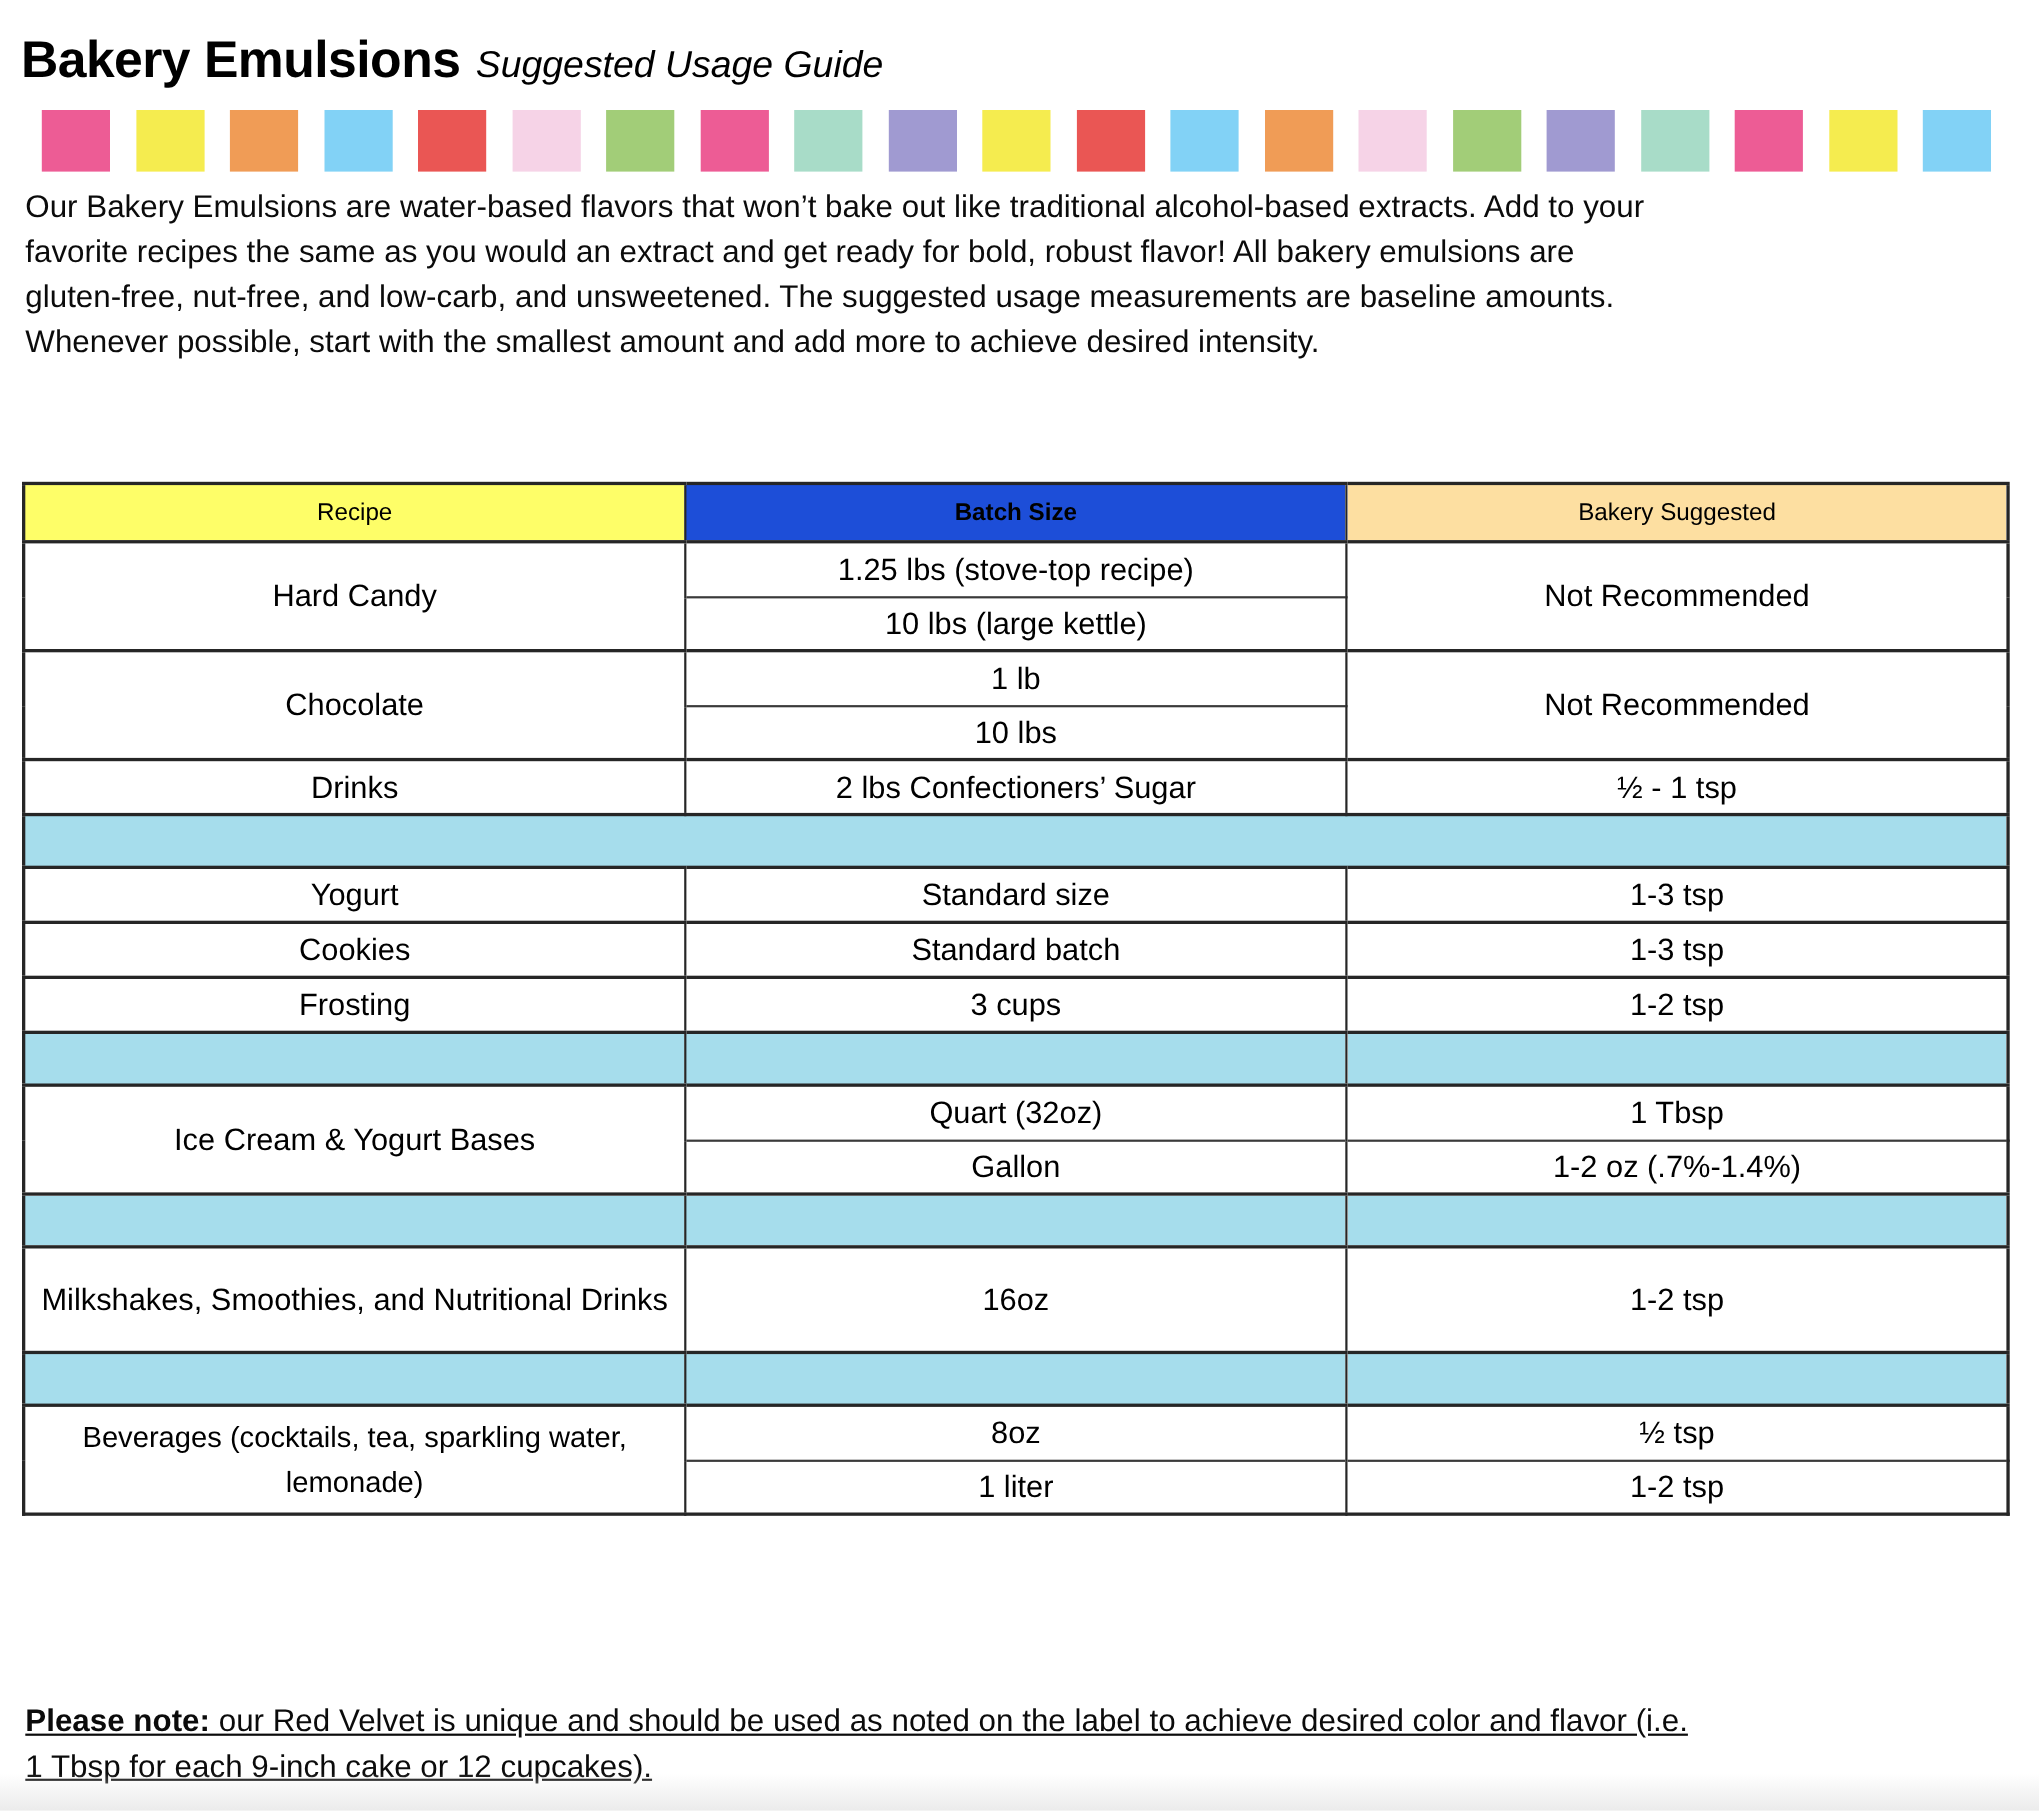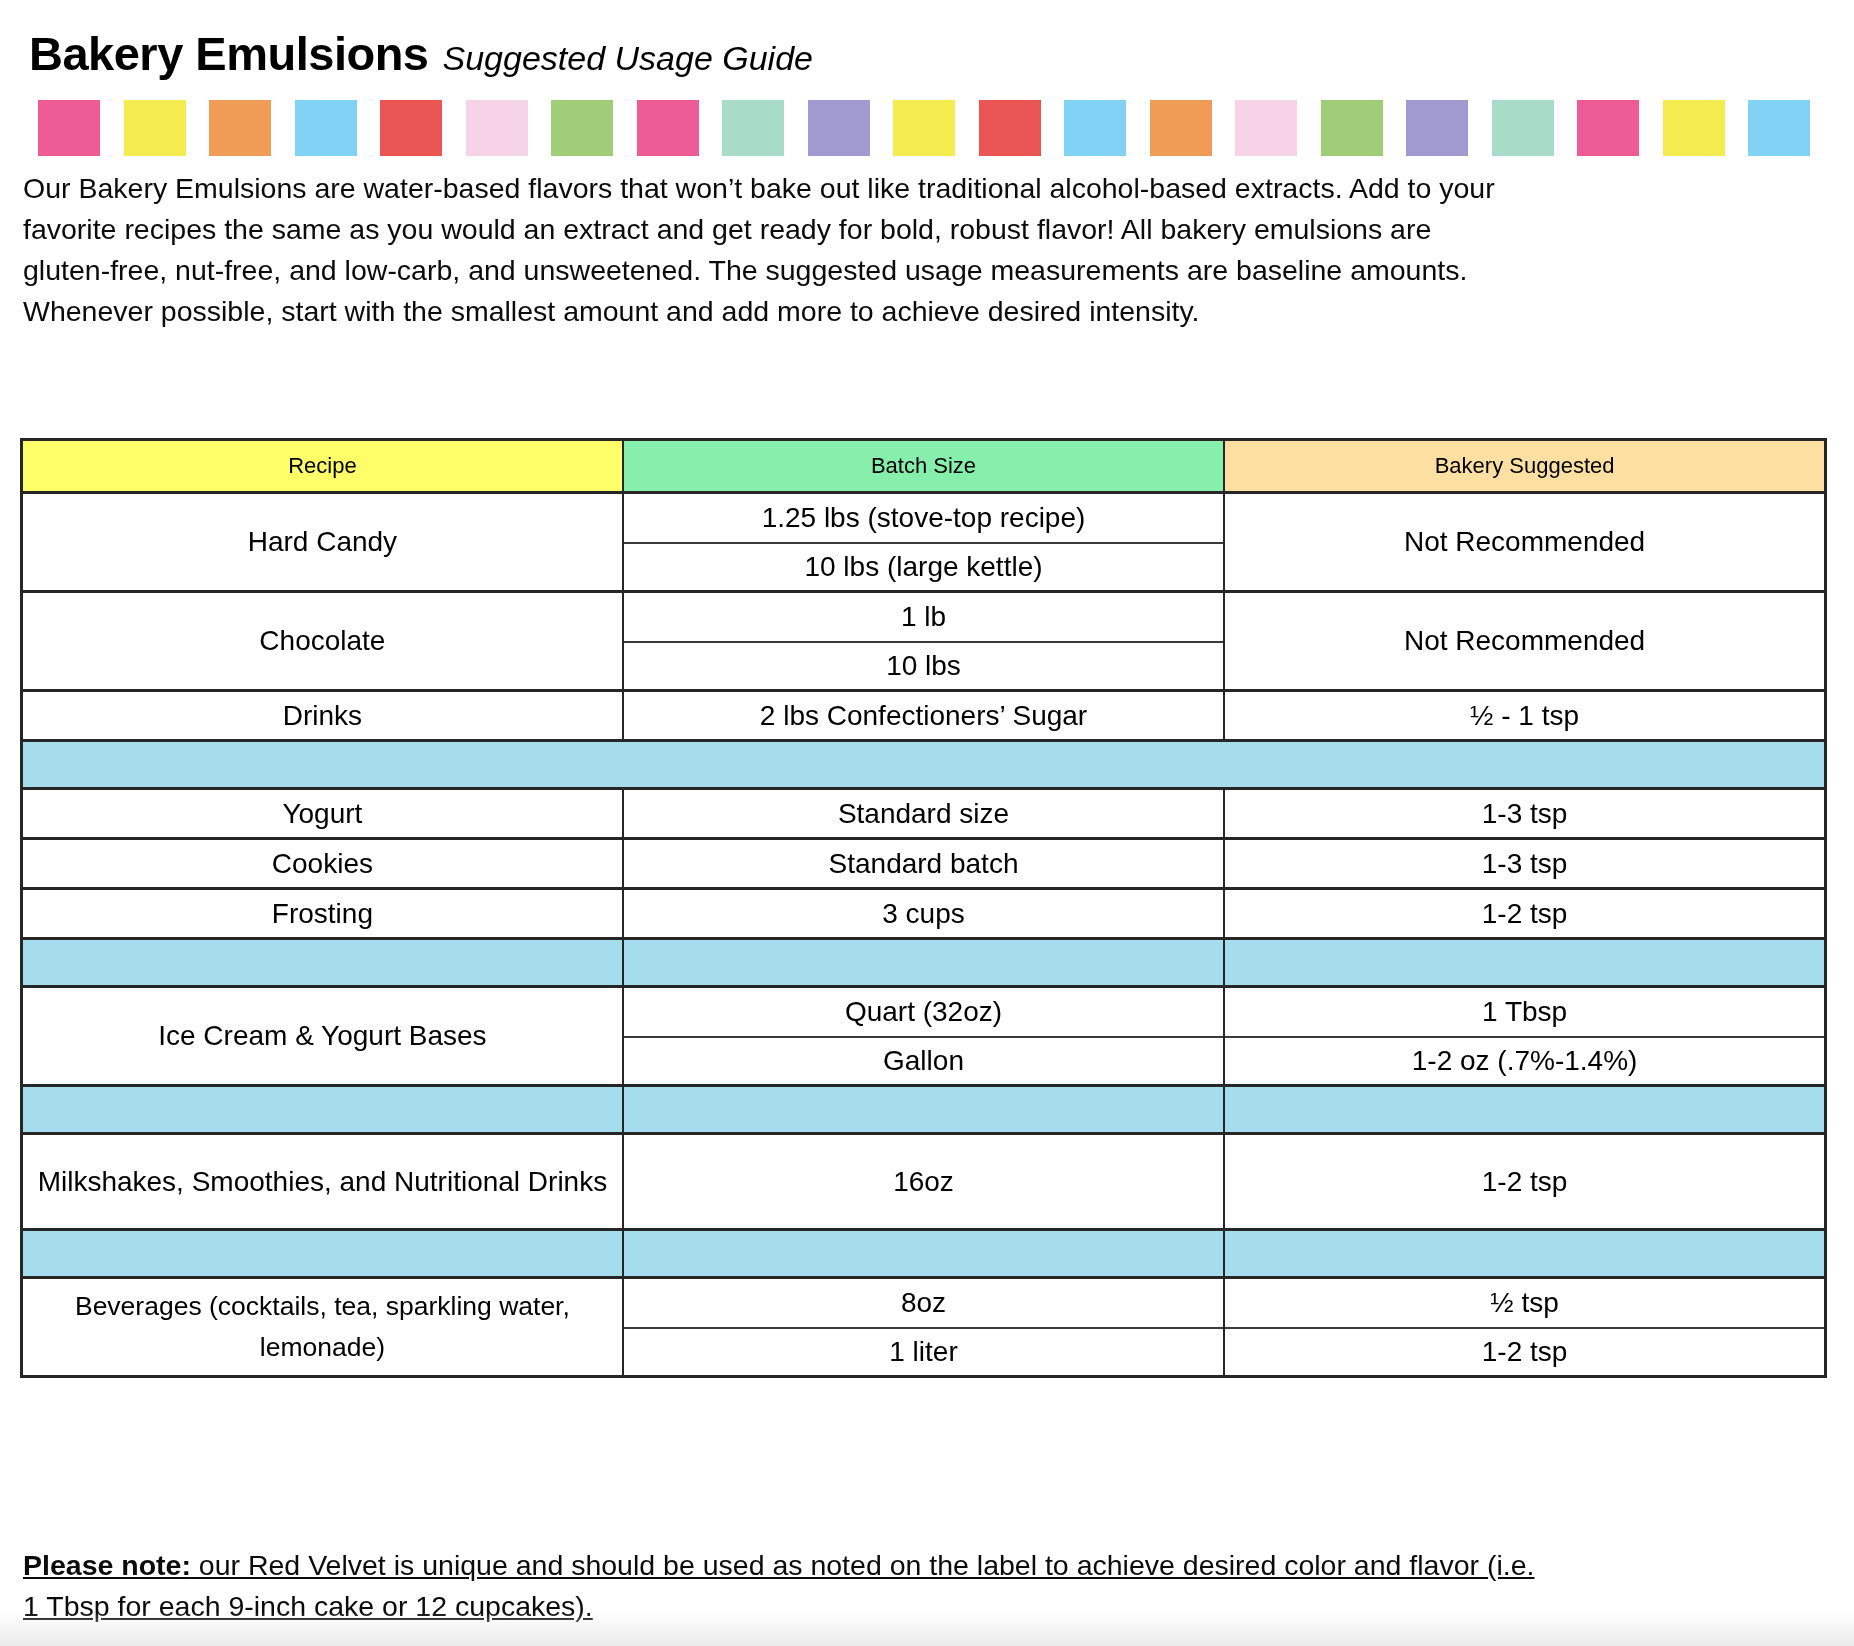--- a/index.html
+++ b/index.html
@@ -4,21 +4,21 @@
 <style>
   html,body{margin:0;padding:0;background:#fff;}
   body{
     width:1854px;height:1646px;position:relative;overflow:hidden;
     font-family:"Liberation Sans",sans-serif;color:#000;
     -webkit-font-smoothing:antialiased;
   }
   .page{position:absolute;inset:0;}
 
   
-  .title-row{position:absolute;left:29px;top:26px;display:flex;align-items:baseline;gap:14px;}
+  .title-row{position:absolute;left:19px;top:26px;display:flex;align-items:baseline;gap:14px;}
   .title-main{font-size:47px;font-weight:600;letter-spacing:-0.5px;}
   .title-sub{font-size:34px;font-weight:500;font-style:italic;}
 
   
   .strip{position:absolute;left:38px;top:100px;width:1772px;display:flex;justify-content:space-between;}
   .sq{width:62px;height:56px;flex:0 0 auto;}
 
   
   .intro{position:absolute;left:23px;top:168px;width:1502px;
     font-size:28.5px;line-height:41px;color:#0b0b0b;}
@@ -89,21 +89,21 @@
 
   <table class="usage-table">
     <colgroup>
         <col>
         <col>
         <col>
       </colgroup>
     <tbody>
         <tr>
       <th style="background-color: rgb(254, 254, 104);">Recipe</th>
-      <th style="background-color: #86efac;">Batch Size</th>
+      <th style="background-color: #1d4ed8; font-weight: bold;">Batch Size</th>
       <th style="background-color: rgb(253, 223, 161);">Bakery Suggested</th>
     </tr>
 
     <tr class="r-std">
       <td rowspan="2">Hard Candy</td>
       <td>1.25 lbs (stove-top recipe)</td>
       <td rowspan="2">Not Recommended</td>
     </tr>
     <tr class="r-sub">
       <td class="sub-top">10 lbs (large kettle)</td>

